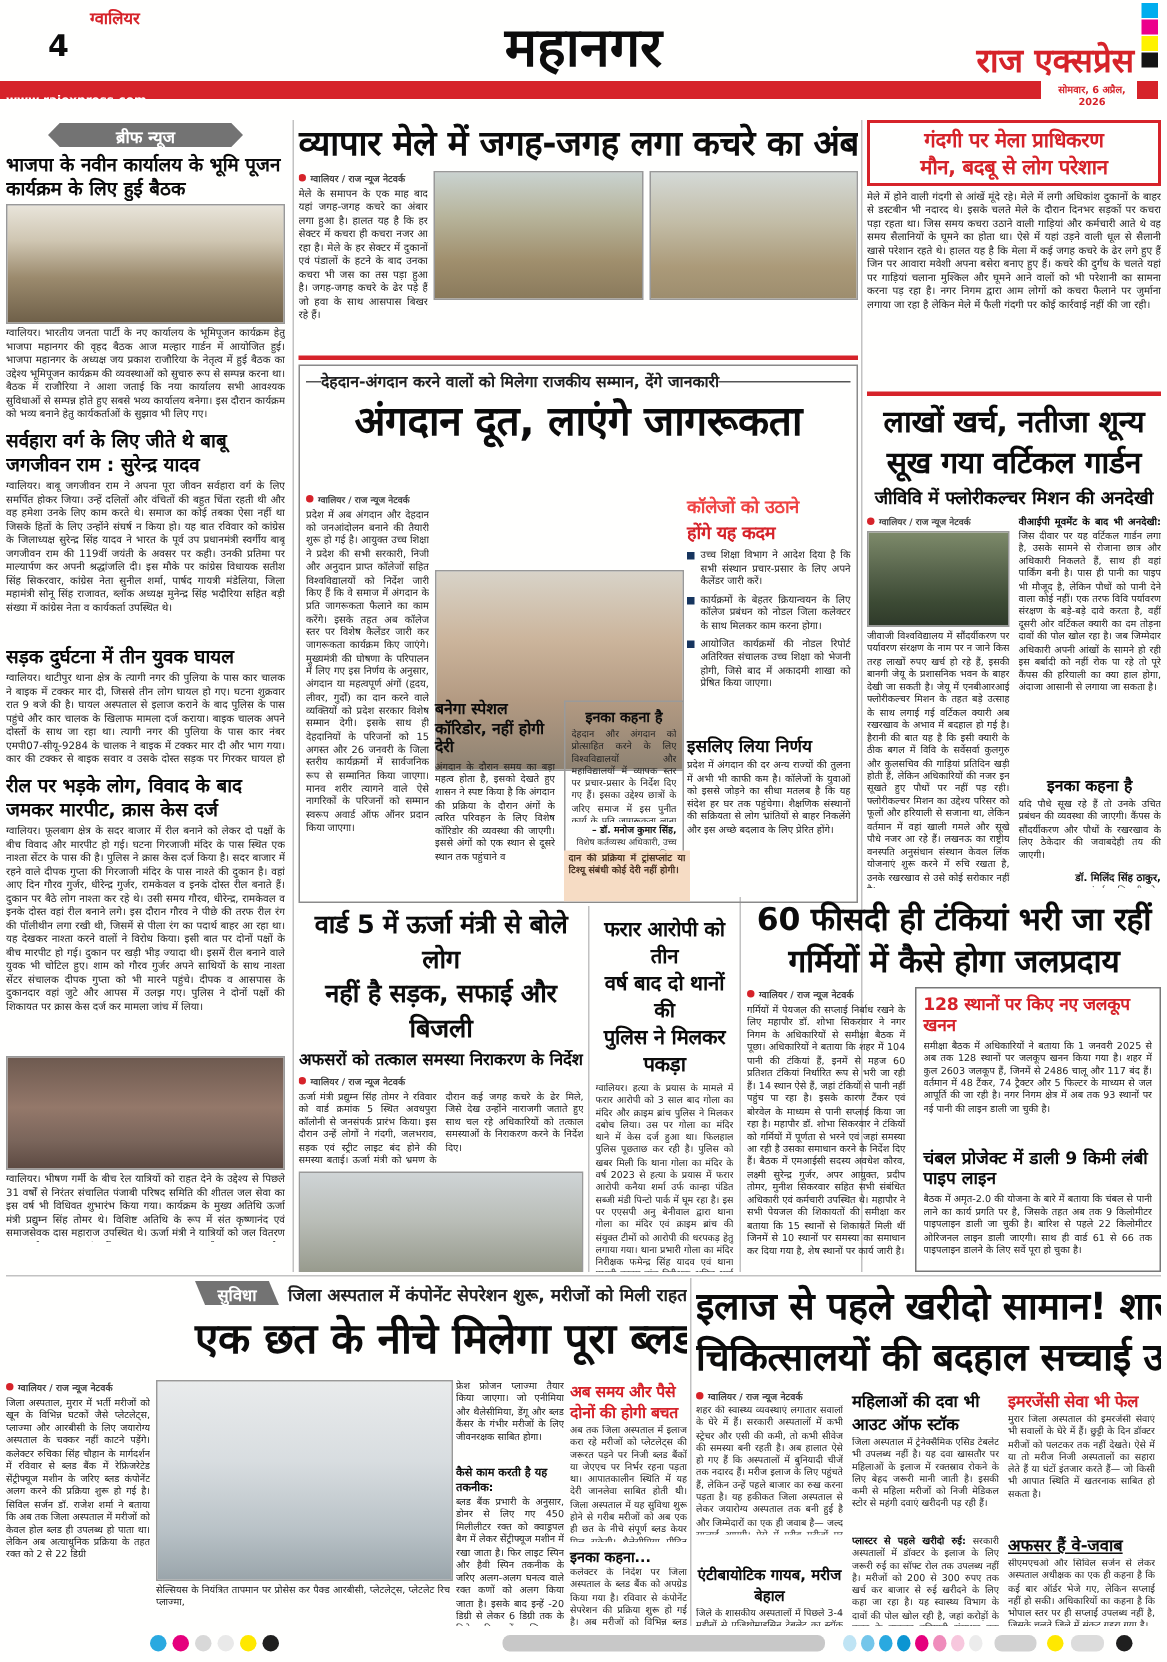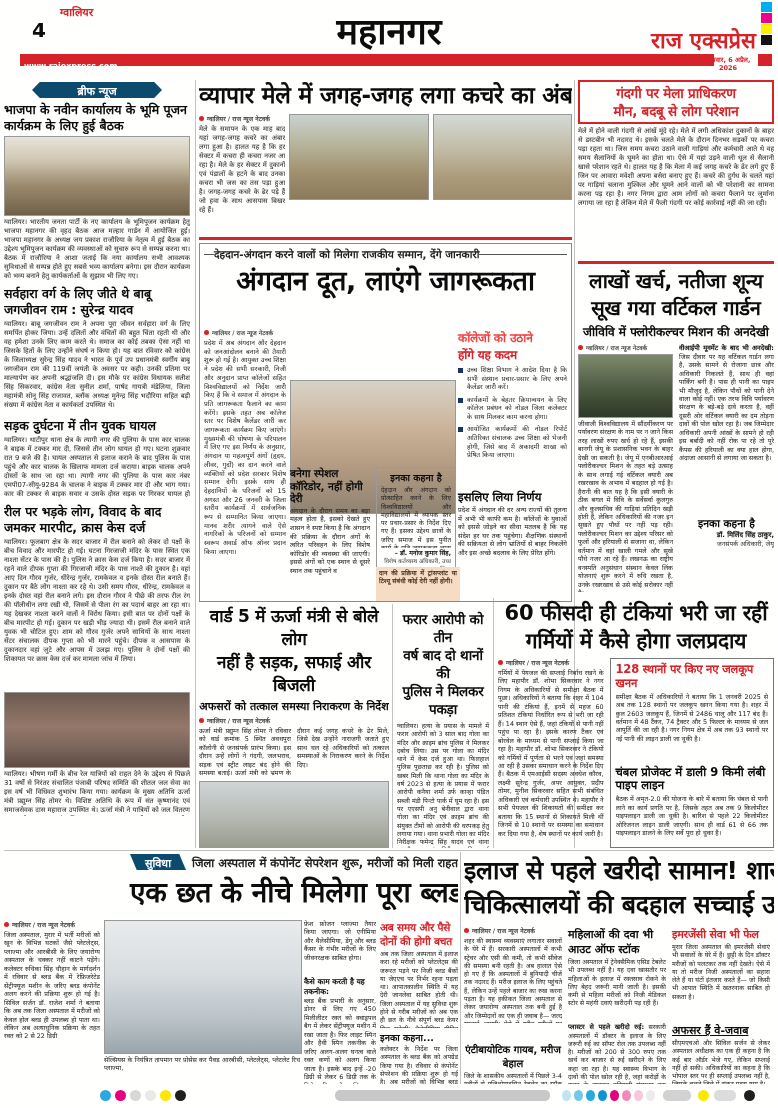--- a/index.html
+++ b/index.html
@@ -19,34 +19,34 @@
   .hline{position:absolute;height:1px;background:#c2c2c2;}
   .redrule{position:absolute;height:3px;background:#d6232a;}
   .kicker{font-size:10.5px;font-weight:bold;color:#222;}
   .quote-box{border:1px solid #9a9a9a;padding:3px 4px;}
   .sign{font-size:6.8px;font-weight:bold;text-align:right;color:#111;}
   .sign-role{font-size:6.4px;text-align:right;color:#333;}
   .step{position:relative;padding-left:9px;margin-bottom:4px;font-size:6.6px;line-height:1.3;
         text-align:justify;color:#222;}
   .step::before{content:"";position:absolute;left:0;top:2px;width:5px;height:5px;background:#17355e;}
   .subhead-bold{font-weight:bold;color:#0c0c0c;}
-  .badge{background:#0c4a6e;color:#fff;font-weight:bold;display:flex;align-items:center;justify-content:center;}
+  .badge{background:#737373;color:#fff;font-weight:bold;display:flex;align-items:center;justify-content:center;}
   .mark{position:absolute;top:2px;height:11px;}
 </style>
 </head>
 <body>
 
 <div class="page">
 
   <div class="abs" style="left:0;top:0;width:778px;height:76px;">
     <div class="abs red" style="left:28px;top:4px;font-size:11px;font-weight:bold;margin-left:32px;">ग्वालियर</div>
     <div class="abs hl" style="left:32px;top:18px;font-size:20px;">4</div>
     <div class="abs red" style="left:560px;top:24px;width:196px;text-align:right;font-size:22px;font-weight:bold;">राज एक्सप्रेस</div>
     <div class="abs hl" style="left:0;top:6px;width:778px;text-align:center;font-size:36px;letter-spacing:0;">महानगर</div>
-    <div class="abs" style="left:20px;top:54px;width:694px;height:12px;background:#d6232a;">
+    <div class="abs" style="left:0;top:54px;width:694px;height:12px;background:#d6232a;">
       <span style="color:#fff;font-size:8px;font-weight:bold;padding-left:4px;line-height:12px;display:inline-block;">www.rajexpress.com</span>
     </div>
     <div class="abs red" style="left:700px;top:55px;width:56px;font-size:6.5px;font-weight:bold;text-align:center;">सोमवार, 6 अप्रैल, 2026</div>
     <div class="abs" style="left:758px;top:54px;width:14px;height:12px;background:#d6232a;"></div>
     <div class="abs" style="left:761px;top:2px;width:11px;height:48px;">
         <div style="width: 11px; height: 10px; margin-bottom: 1px; background: rgb(0, 173, 238);"></div>
         <div style="width: 11px; height: 10px; margin-bottom: 1px; background: rgb(236, 0, 140);"></div>
         <div style="width: 11px; height: 10px; margin-bottom: 1px; background: rgb(255, 242, 0);"></div>
         <div style="width: 11px; height: 10px; margin-bottom: 1px; background: rgb(20, 20, 20);"></div>
       </div>
@@ -65,21 +65,21 @@
       <span>ब्रीफ न्यूज</span>
     </div>
 
     <div class="brief-title" style="height:32px;">भाजपा के नवीन कार्यालय के भूमि पूजन कार्यक्रम के लिए हुई बैठक</div>
     <div class="photo" style="width:184px;height:78px;margin:2px 0;background:linear-gradient(180deg,#e8e4da 0%,#cfc6b2 30%,#9b8a6d 62%,#6f6049 100%);"></div>
     <div class="body-text" style="height:64px;">ग्वालियर। भारतीय जनता पार्टी के नए कार्यालय के भूमिपूजन कार्यक्रम हेतु भाजपा महानगर की वृहद बैठक आज मल्हार गार्डन में आयोजित हुई। भाजपा महानगर के अध्यक्ष जय प्रकाश राजौरिया के नेतृत्व में हुई बैठक का उद्देश्य भूमिपूजन कार्यक्रम की व्यवस्थाओं को सुचारु रूप से सम्पन्न करना था। बैठक में राजौरिया ने आशा जताई कि नया कार्यालय सभी आवश्यक सुविधाओं से सम्पन्न होते हुए सबसे भव्य कार्यालय बनेगा। इस दौरान कार्यक्रम को भव्य बनाने हेतु कार्यकर्ताओं के सुझाव भी लिए गए।</div>
 
     <div class="brief-title" style="height:32px;margin-top:4px;">सर्वहारा वर्ग के लिए जीते थे बाबू जगजीवन राम : सुरेन्द्र यादव</div>
     <div class="body-text" style="height:94px;margin-top:2px;">ग्वालियर। बाबू जगजीवन राम ने अपना पूरा जीवन सर्वहारा वर्ग के लिए समर्पित होकर जिया। उन्हें दलितों और वंचितों की बहुत चिंता रहती थी और वह हमेशा उनके लिए काम करते थे। समाज का कोई तबका ऐसा नहीं था जिसके हितों के लिए उन्होंने संघर्ष न किया हो। यह बात रविवार को कांग्रेस के जिलाध्यक्ष सुरेन्द्र सिंह यादव ने भारत के पूर्व उप प्रधानमंत्री स्वर्गीय बाबू जगजीवन राम की 119वीं जयंती के अवसर पर कही। उनकी प्रतिमा पर माल्यार्पण कर अपनी श्रद्धांजलि दी। इस मौके पर कांग्रेस विधायक सतीश सिंह सिकरवार, कांग्रेस नेता सुनील शर्मा, पार्षद गायत्री मंडेलिया, जिला महामंत्री सोनू सिंह राजावत, ब्लॉक अध्यक्ष मुनेन्द्र सिंह भदौरिया सहित बड़ी संख्या में कांग्रेस नेता व कार्यकर्ता उपस्थित थे।</div>
 
-    <div class="brief-title" style="height:16px;margin-top:4px;">सड़क दुर्घटना में तीन युवक घायल</div>
+    <div class="brief-title" style="height:16px;margin-top:16px;">सड़क दुर्घटना में तीन युवक घायल</div>
     <div class="body-text" style="height:64px;margin-top:2px;">ग्वालियर। थाटीपुर थाना क्षेत्र के त्यागी नगर की पुलिया के पास कार चालक ने बाइक में टक्कर मार दी, जिससे तीन लोग घायल हो गए। घटना शुक्रवार रात 9 बजे की है। घायल अस्पताल से इलाज कराने के बाद पुलिस के पास पहुंचे और कार चालक के खिलाफ मामला दर्ज कराया। बाइक चालक अपने दोस्तों के साथ जा रहा था। त्यागी नगर की पुलिया के पास कार नंबर एमपी07-सीयू-9284 के चालक ने बाइक में टक्कर मार दी और भाग गया। कार की टक्कर से बाइक सवार व उसके दोस्त सड़क पर गिरकर घायल हो गए।</div>
 
     <div class="brief-title" style="height:32px;margin-top:4px;">रील पर भड़के लोग, विवाद के बाद जमकर मारपीट, क्रास केस दर्ज</div>
     <div class="body-text" style="height:152px;margin-top:2px;">ग्वालियर। फूलबाग क्षेत्र के सदर बाजार में रील बनाने को लेकर दो पक्षों के बीच विवाद और मारपीट हो गई। घटना गिरजाजी मंदिर के पास स्थित एक नाश्ता सेंटर के पास की है। पुलिस ने क्रास केस दर्ज किया है। सदर बाजार में रहने वाले दीपक गुप्ता की गिरजाजी मंदिर के पास नाश्ते की दुकान है। वहां आए दिन गौरव गुर्जर, धीरेन्द्र गुर्जर, रामकेवल व इनके दोस्त रील बनाते हैं। दुकान पर बैठे लोग नाश्ता कर रहे थे। उसी समय गौरव, धीरेन्द्र, रामकेवल व इनके दोस्त वहां रील बनाने लगे। इस दौरान गौरव ने पीछे की तरफ रील रंग की पॉलीथीन लगा रखी थी, जिसमें से पीला रंग का पदार्थ बाहर आ रहा था। यह देखकर नाश्ता करने वालों ने विरोध किया। इसी बात पर दोनों पक्षों के बीच मारपीट हो गई। दुकान पर खड़ी भीड़ ज्यादा थी। इसमें रील बनाने वाले युवक भी चोटिल हुए। शाम को गौरव गुर्जर अपने साथियों के साथ नाश्ता सेंटर संचालक दीपक गुप्ता को भी मारने पहुंचे। दीपक व आसपास के दुकानदार वहां जुटे और आपस में उलझ गए। पुलिस ने दोनों पक्षों की शिकायत पर क्रास केस दर्ज कर मामला जांच में लिया।</div>
 
     <div class="photo" style="width:184px;height:74px;margin:2px 0;background:linear-gradient(180deg,#6e5a50 0%,#94786a 45%,#7a655b 75%,#5d4a42 100%);"></div>
     <div class="body-text" style="height:46px;">ग्वालियर। भीषण गर्मी के बीच रेल यात्रियों को राहत देने के उद्देश्य से पिछले 31 वर्षों से निरंतर संचालित पंजाबी परिषद समिति की शीतल जल सेवा का इस वर्ष भी विधिवत शुभारंभ किया गया। कार्यक्रम के मुख्य अतिथि ऊर्जा मंत्री प्रद्युम्न सिंह तोमर थे। विशिष्ट अतिथि के रूप में संत कृष्णानंद एवं समाजसेवक दास महाराज उपस्थित थे। ऊर्जा मंत्री ने यात्रियों को जल वितरण कर कार्यक्रम का शुभारंभ किया। इस अवसर पर कुलदीप भमराह, अशोक मनवानी, प्रमिला मनवानी, मनोहर लाल भसीन, नरेंद्र बेदी, आनंद प्रकाश माँगिया उपस्थित थे।</div>
   </div>
 
   <div class="abs" style="left:199px;top:78px;width:373px;height:158px;overflow:hidden;">
@@ -161,20 +161,21 @@
         <div class="byline" style="font-size:6px;">ग्वालियर / राज न्यूज नेटवर्क</div>
         <div class="photo" style="width:93px;height:62px;margin:2px 0;background:linear-gradient(180deg,#7d8a6a 0%,#55624a 45%,#3c4a34 75%,#2f3a2a 100%);"></div>
         <div class="body-text" style="height:178px;font-size:6.4px;">जीवाजी विश्वविद्यालय में सौंदर्यीकरण पर पर्यावरण संरक्षण के नाम पर न जाने किस तरह लाखों रुपए खर्च हो रहे हैं, इसकी बानगी जेयू के प्रशासनिक भवन के बाहर देखी जा सकती है। जेयू में एनबीआरआई फ्लोरीकल्चर मिशन के तहत बड़े उत्साह के साथ लगाई गई वर्टिकल क्यारी अब रखरखाव के अभाव में बदहाल हो गई है। हैरानी की बात यह है कि इसी क्यारी के ठीक बगल में विवि के सर्वेसर्वा कुलगुरु और कुलसचिव की गाड़ियां प्रतिदिन खड़ी होती हैं, लेकिन अधिकारियों की नजर इन सूखते हुए पौधों पर नहीं पड़ रही। फ्लोरीकल्चर मिशन का उद्देश्य परिसर को फूलों और हरियाली से सजाना था, लेकिन वर्तमान में वहां खाली गमले और सूखे पौधे नजर आ रहे हैं। लखनऊ का राष्ट्रीय वनस्पति अनुसंधान संस्थान केवल लिंक योजनाएं शुरू करने में रुचि रखता है, उनके रखरखाव से उसे कोई सरोकार नहीं है।</div>
       </div>
       <div style="width:95px;">
         <div class="body-text" style="height:168px;font-size:6.4px;">
           <span class="subhead-bold" style="font-size:6.6px;">वीआईपी मूवमेंट के बाद भी अनदेखी:</span>
           <span>जिस दीवार पर यह वर्टिकल गार्डन लगा है, उसके सामने से रोजाना छात्र और अधिकारी निकलते हैं, साथ ही वहां पार्किंग बनी है। पास ही पानी का पाइप भी मौजूद है, लेकिन पौधों को पानी देने वाला कोई नहीं। एक तरफ विवि पर्यावरण संरक्षण के बड़े-बड़े दावे करता है, वहीं दूसरी ओर वर्टिकल क्यारी का दम तोड़ना दावों की पोल खोल रहा है। जब जिम्मेदार अधिकारी अपनी आंखों के सामने हो रही इस बर्बादी को नहीं रोक पा रहे तो पूरे कैंपस की हरियाली का क्या हाल होगा, अंदाजा आसानी से लगाया जा सकता है।</span>
         </div>
         <div class="subhead-bold center" style="font-size:10.5px;margin-top:4px;">इनका कहना है</div>
+        <div class="body-text" style="height:48px;margin-top:2px;font-size:6.4px;">यदि पौधे सूख रहे हैं तो उनके उचित प्रबंधन की व्यवस्था की जाएगी। कैंपस के सौंदर्यीकरण और पौधों के रखरखाव के लिए ठेकेदार की जवाबदेही तय की जाएगी।</div>
         <div class="sign">डॉ. मिलिंद सिंह ठाकुर,</div>
         <div class="sign-role">जनसंपर्क अधिकारी, जेयू</div>
       </div>
     </div>
   </div>
 
   <div class="abs" style="left:199px;top:604px;width:190px;height:244px;overflow:hidden;">
     <div class="hl center" style="font-size:17px;">वार्ड 5 में ऊर्जा मंत्री से बोले लोग</div>
     <div class="hl center" style="font-size:17px;">नहीं है सड़क, सफाई और बिजली</div>
     <div class="subhead-bold center" style="font-size:11px;margin-top:2px;">अफसरों को तत्काल समस्या निराकरण के निर्देश</div>

